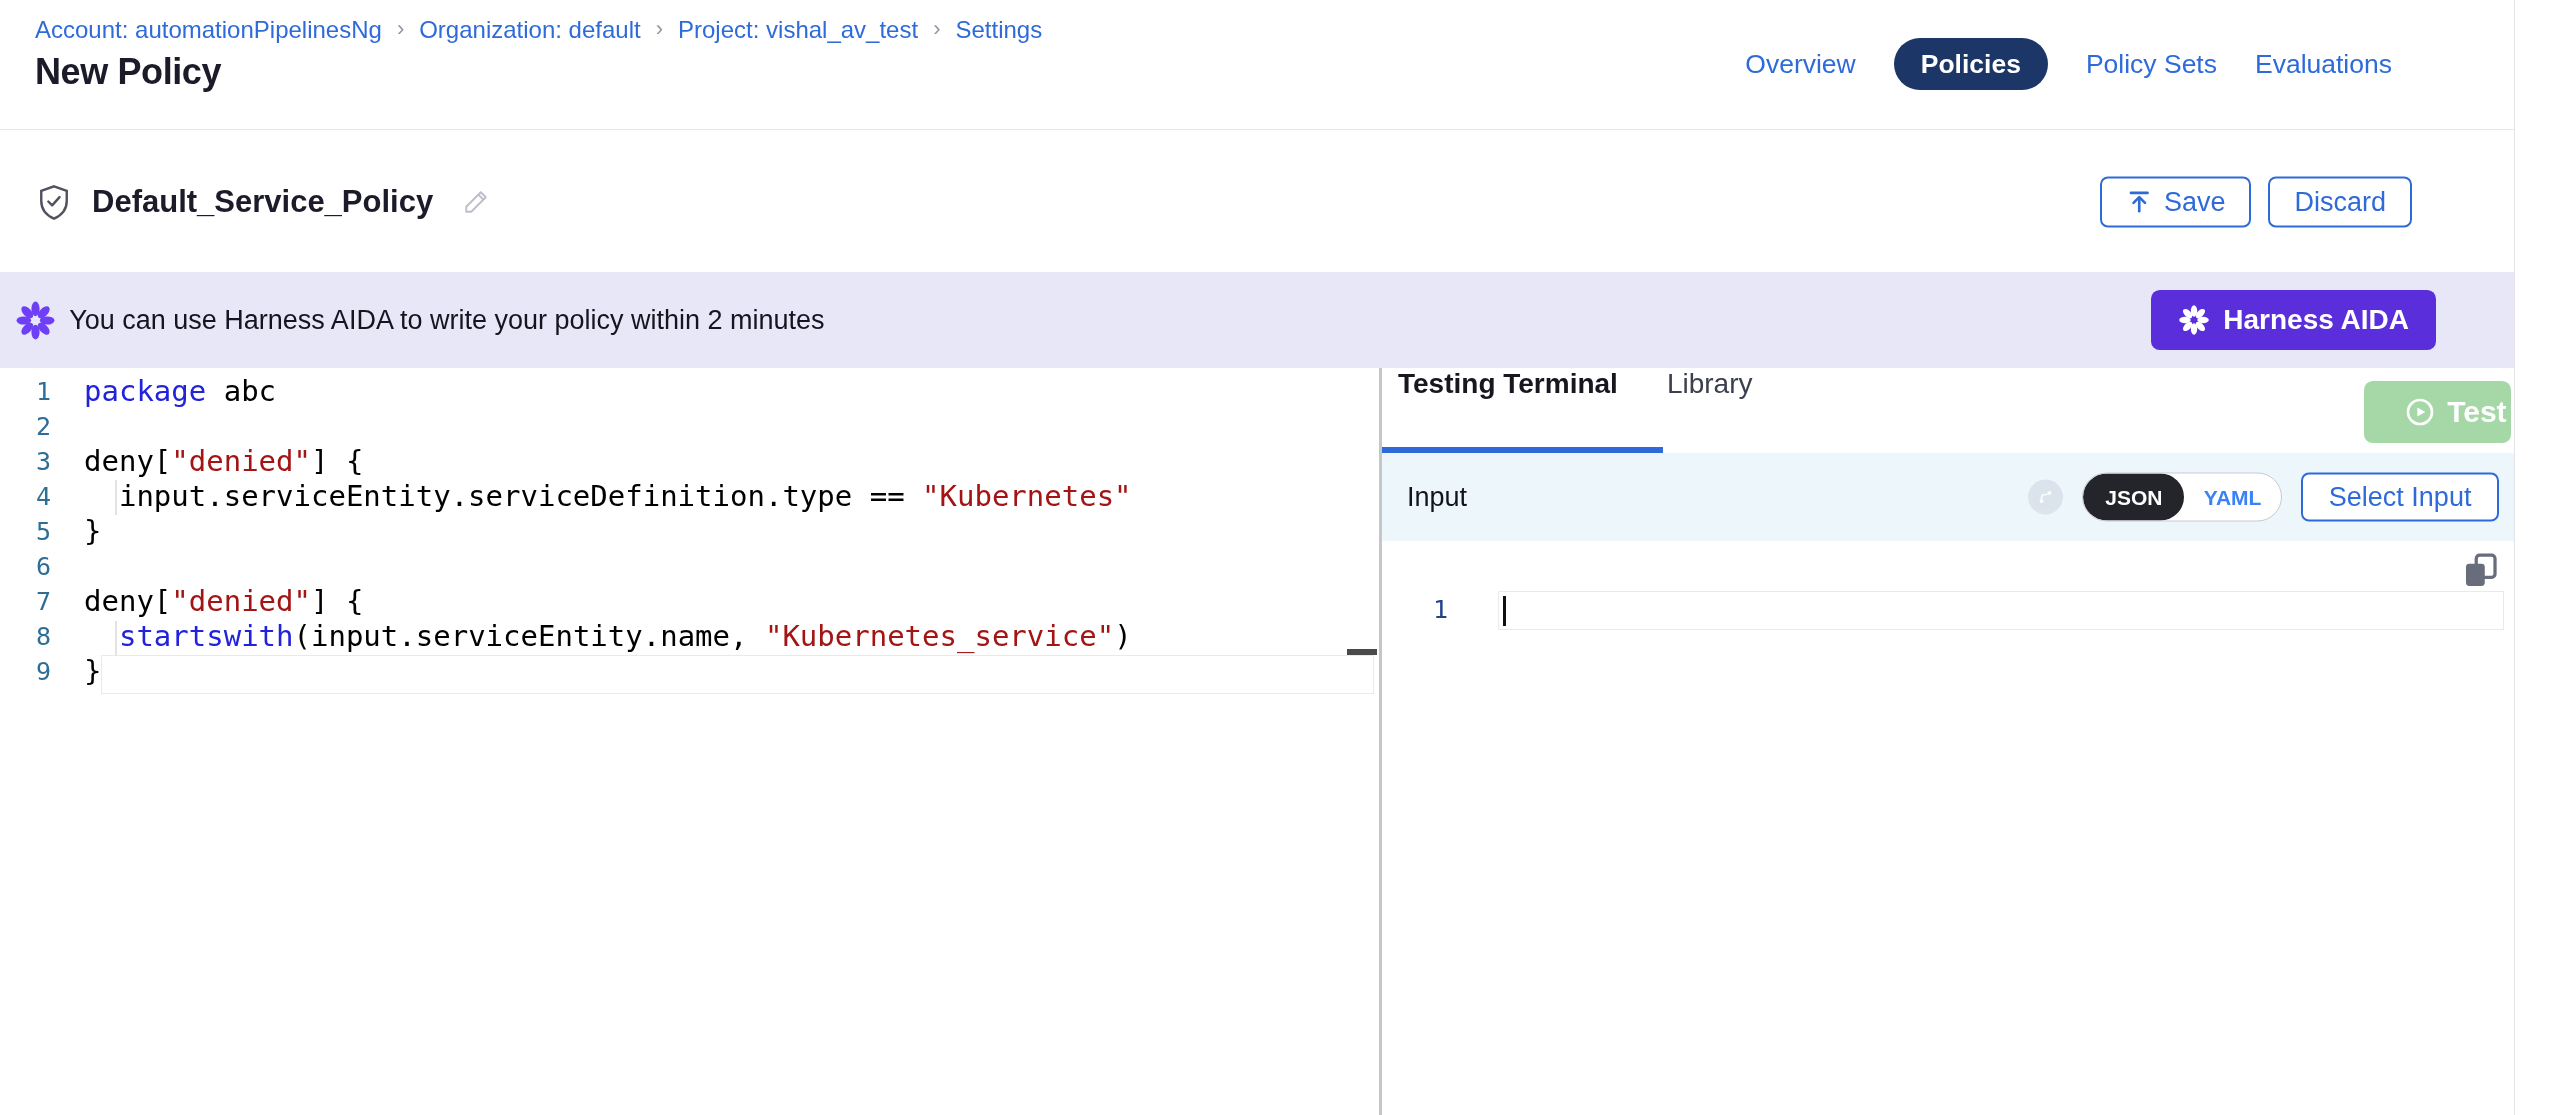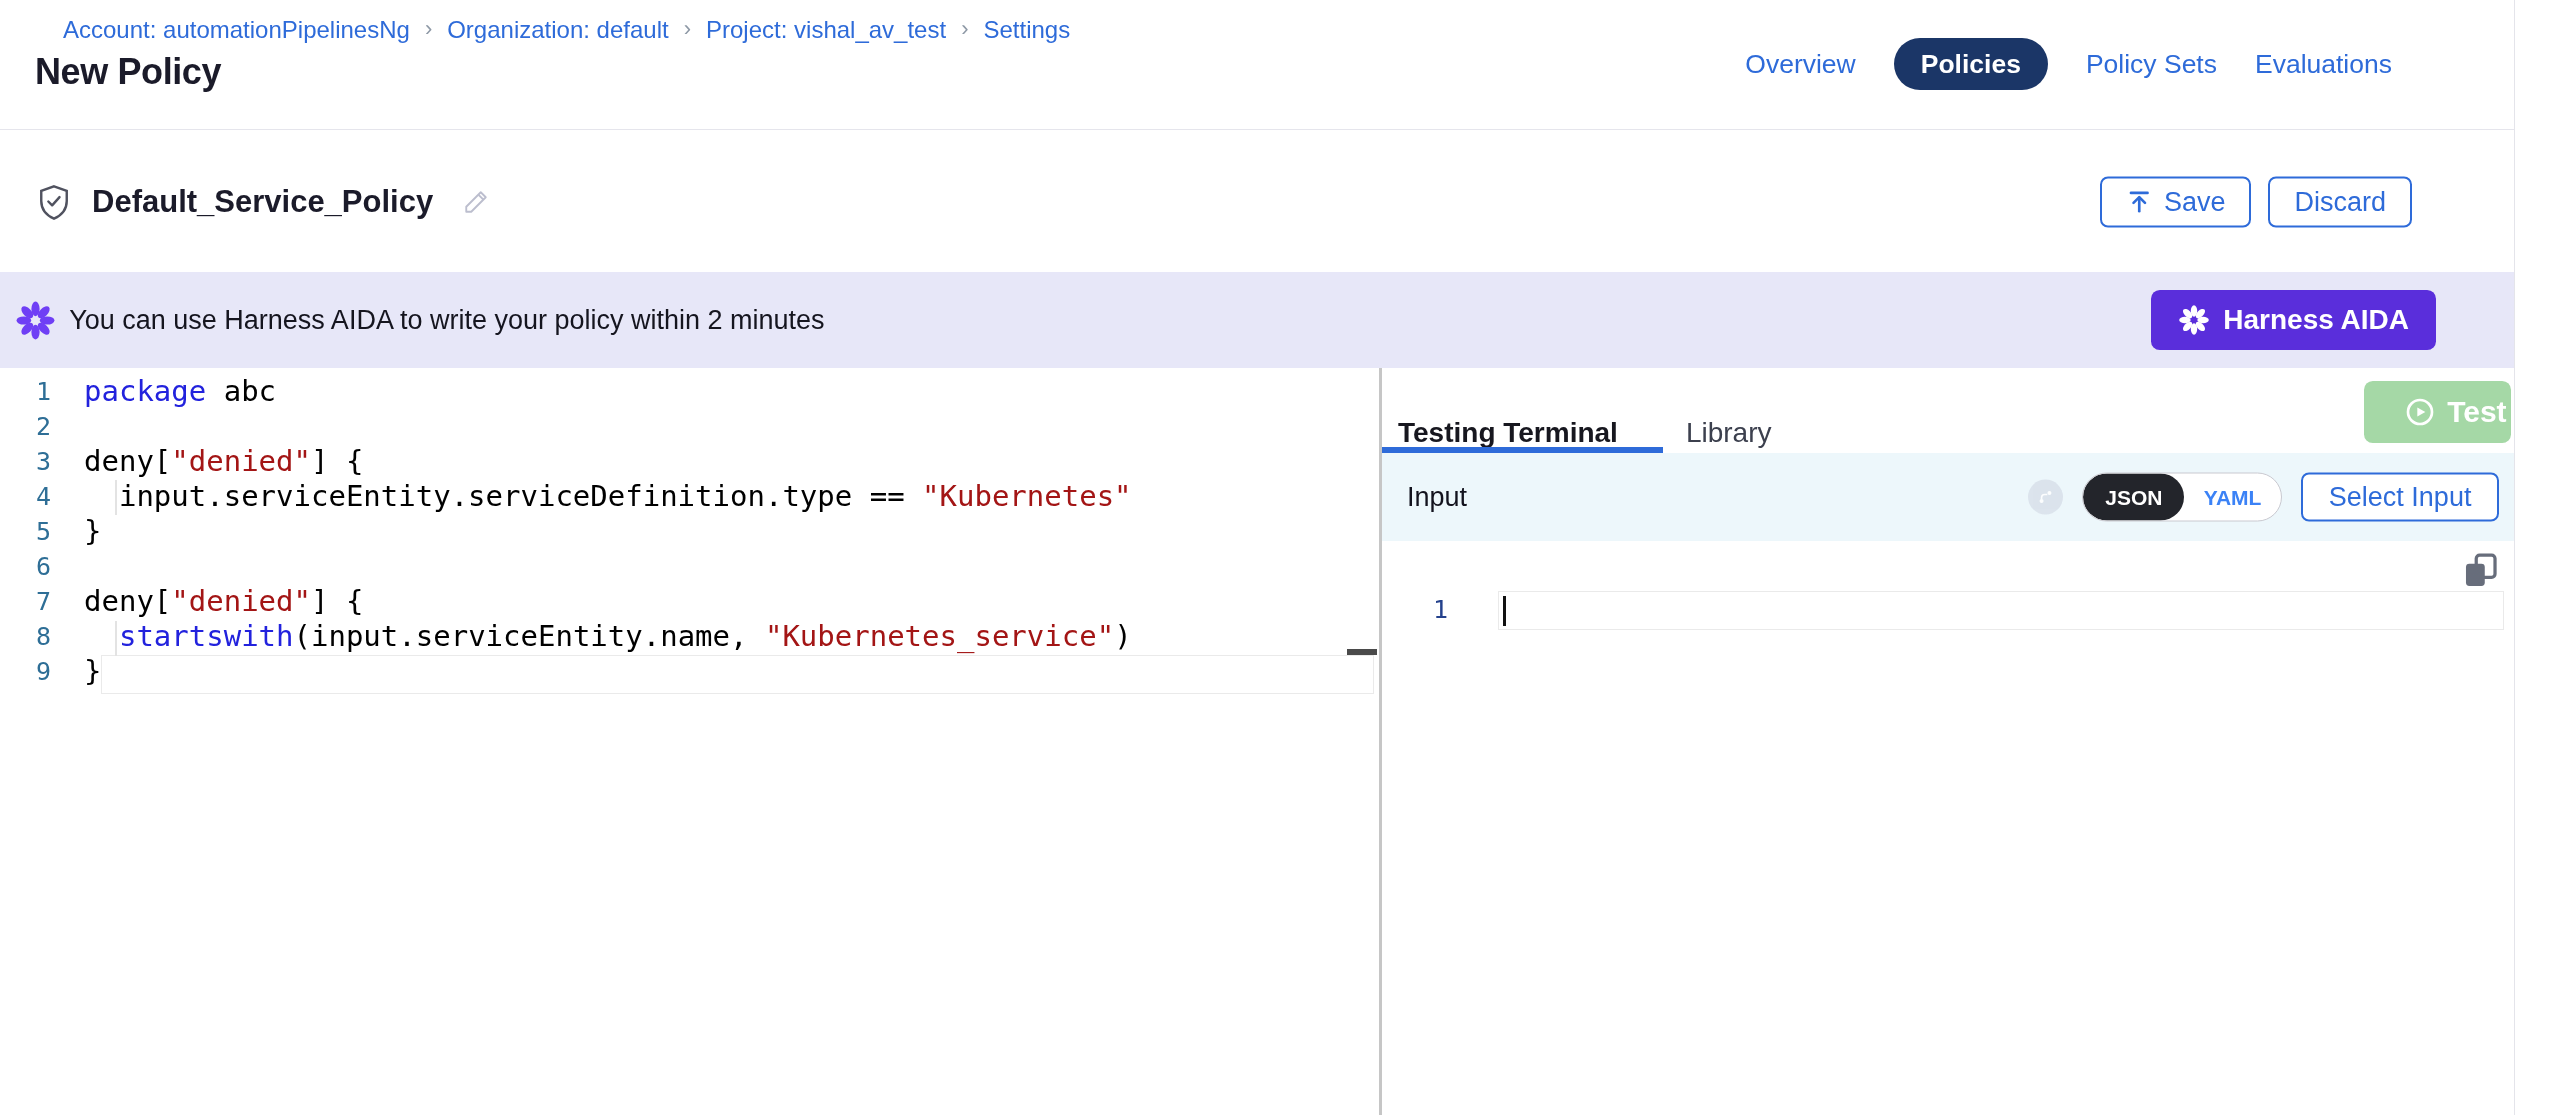--- a/index.html
+++ b/index.html
@@ -3,21 +3,21 @@
 <meta charset="utf-8">
 <style>
   * { margin:0; padding:0; box-sizing:border-box; }
   body { background:#fff; }
   #app {
     position:relative; width:2576px; height:1116px; overflow:hidden;
     background:#fff; font-family:"Liberation Sans", sans-serif; color:#1C1C2B;
   }
   
   .header { position:absolute; left:0; top:0; width:2514px; height:130px; background:#fff; border-bottom:1.8px solid #E5E5EC; }
-  .breadcrumb { position:absolute; left:35px; top:16px; display:flex; align-items:center; gap:15px; font-size:24px;margin-left:28px; }
+  .breadcrumb { position:absolute; left:35px; top:16px; display:flex; align-items:center; gap:15px; font-size:24px; }
   .crumb { color:#2E6BD9; cursor:pointer; }
   .crumb-sep { color:#8E99A6; font-size:22px; transform:translateY(-0.9px); }
   .page-title { position:absolute; left:35px; top:51px; font-size:36px; font-weight:bold; color:#1B1B2A; letter-spacing:-0.4px; }
   .nav-tabs { position:absolute; right:122px; top:0; height:128px; display:flex; align-items:center; gap:38px; }
   .nav-tab { font-size:26.5px; color:#2E6BD9; cursor:pointer; white-space:nowrap; }
   .nav-tab.pill { background:#1B3667; color:#fff; font-weight:600; padding:10.6px 27px; border-radius:882px; }
   
   .policy-bar { position:absolute; left:0; top:132px; width:2514px; height:140px; background:#fff; }
   .policy-left { position:absolute; left:37px; top:0; height:140px; display:flex; align-items:center; gap:21px; }
   .policy-name { font-size:31px; font-weight:bold; color:#1B1B2A; }
@@ -38,21 +38,21 @@
   .code-text span { white-space:pre; }
   .kw { color:#2222DD; } .str { color:#A31515; } .pl { color:#000; }
   .indent-guide { position:absolute; left:115px; width:1.8px; height:35px; background:#E3E3E3; }
   .guide-l4 { top:112px; } .guide-l8 { top:253px; }
   .current-line-left { position:absolute; left:101px; top:287px; width:1273px; height:39px; border:1.8px solid #EAEAEA; background:#fff; }
   .code-lines .code-row:nth-child(9) { position:relative; z-index:2; }
   .ruler-dash { position:absolute; left:1347px; top:281px; width:30px; height:6.2px; background:#4A4A4A; }
   .pane-divider { position:absolute; left:1379px; top:0; width:2.6px; height:748px; background:#C6C6C6; cursor:col-resize; }
   
   .right-pane { position:absolute; left:1382px; top:0; width:1133px; height:748px; background:#fff; }
-  .rp-tabs { position:absolute; left:16px; top:0; height:81px; display:flex; align-items:flex-end; gap:68px; }
+  .rp-tabs { position:absolute; left:16px; top:0; height:81px; display:flex; align-items:flex-start; gap:49px; }
   .rp-tab { font-size:28px; color:#3C404E; cursor:pointer; white-space:nowrap; }
   .rp-tab.active { color:#17171F; font-weight:bold; }
   .rp-underline { position:absolute; left:0; top:79px; width:281px; height:6.2px; background:#2E6BD9; }
   .test-btn { position:absolute; right:4.4px; top:13.2px; width:147px; height:62px; background:#A5D8A6; border:none; border-radius:8.8px; color:#fff; font-size:30px; font-weight:bold; font-family:inherit; display:flex; align-items:center; justify-content:center; gap:11.5px; cursor:default;padding-left:36px; }
   .input-bar { position:absolute; left:0; top:85px; width:1133px; height:88px; background:#EDF7FB; }
   .input-label { position:absolute; left:25px; top:50%; transform:translateY(-50%); font-size:27px; color:#13131E; }
   .bar-right { position:absolute; right:16px; top:50%; transform:translateY(-50%); display:flex; align-items:center; gap:19.4px; }
   .git-circle { width:35px; height:35px; border-radius:50%; background:#D8E0EA; display:flex; align-items:center; justify-content:center; opacity:0.85; }
   .toggle { display:flex; align-items:center; background:#fff; border:1.8px solid #C9C9D0; border-radius:882px; height:49px; overflow:hidden; }
   .seg { height:100%; display:flex; align-items:center; font-size:21px; font-weight:bold; cursor:pointer; }

